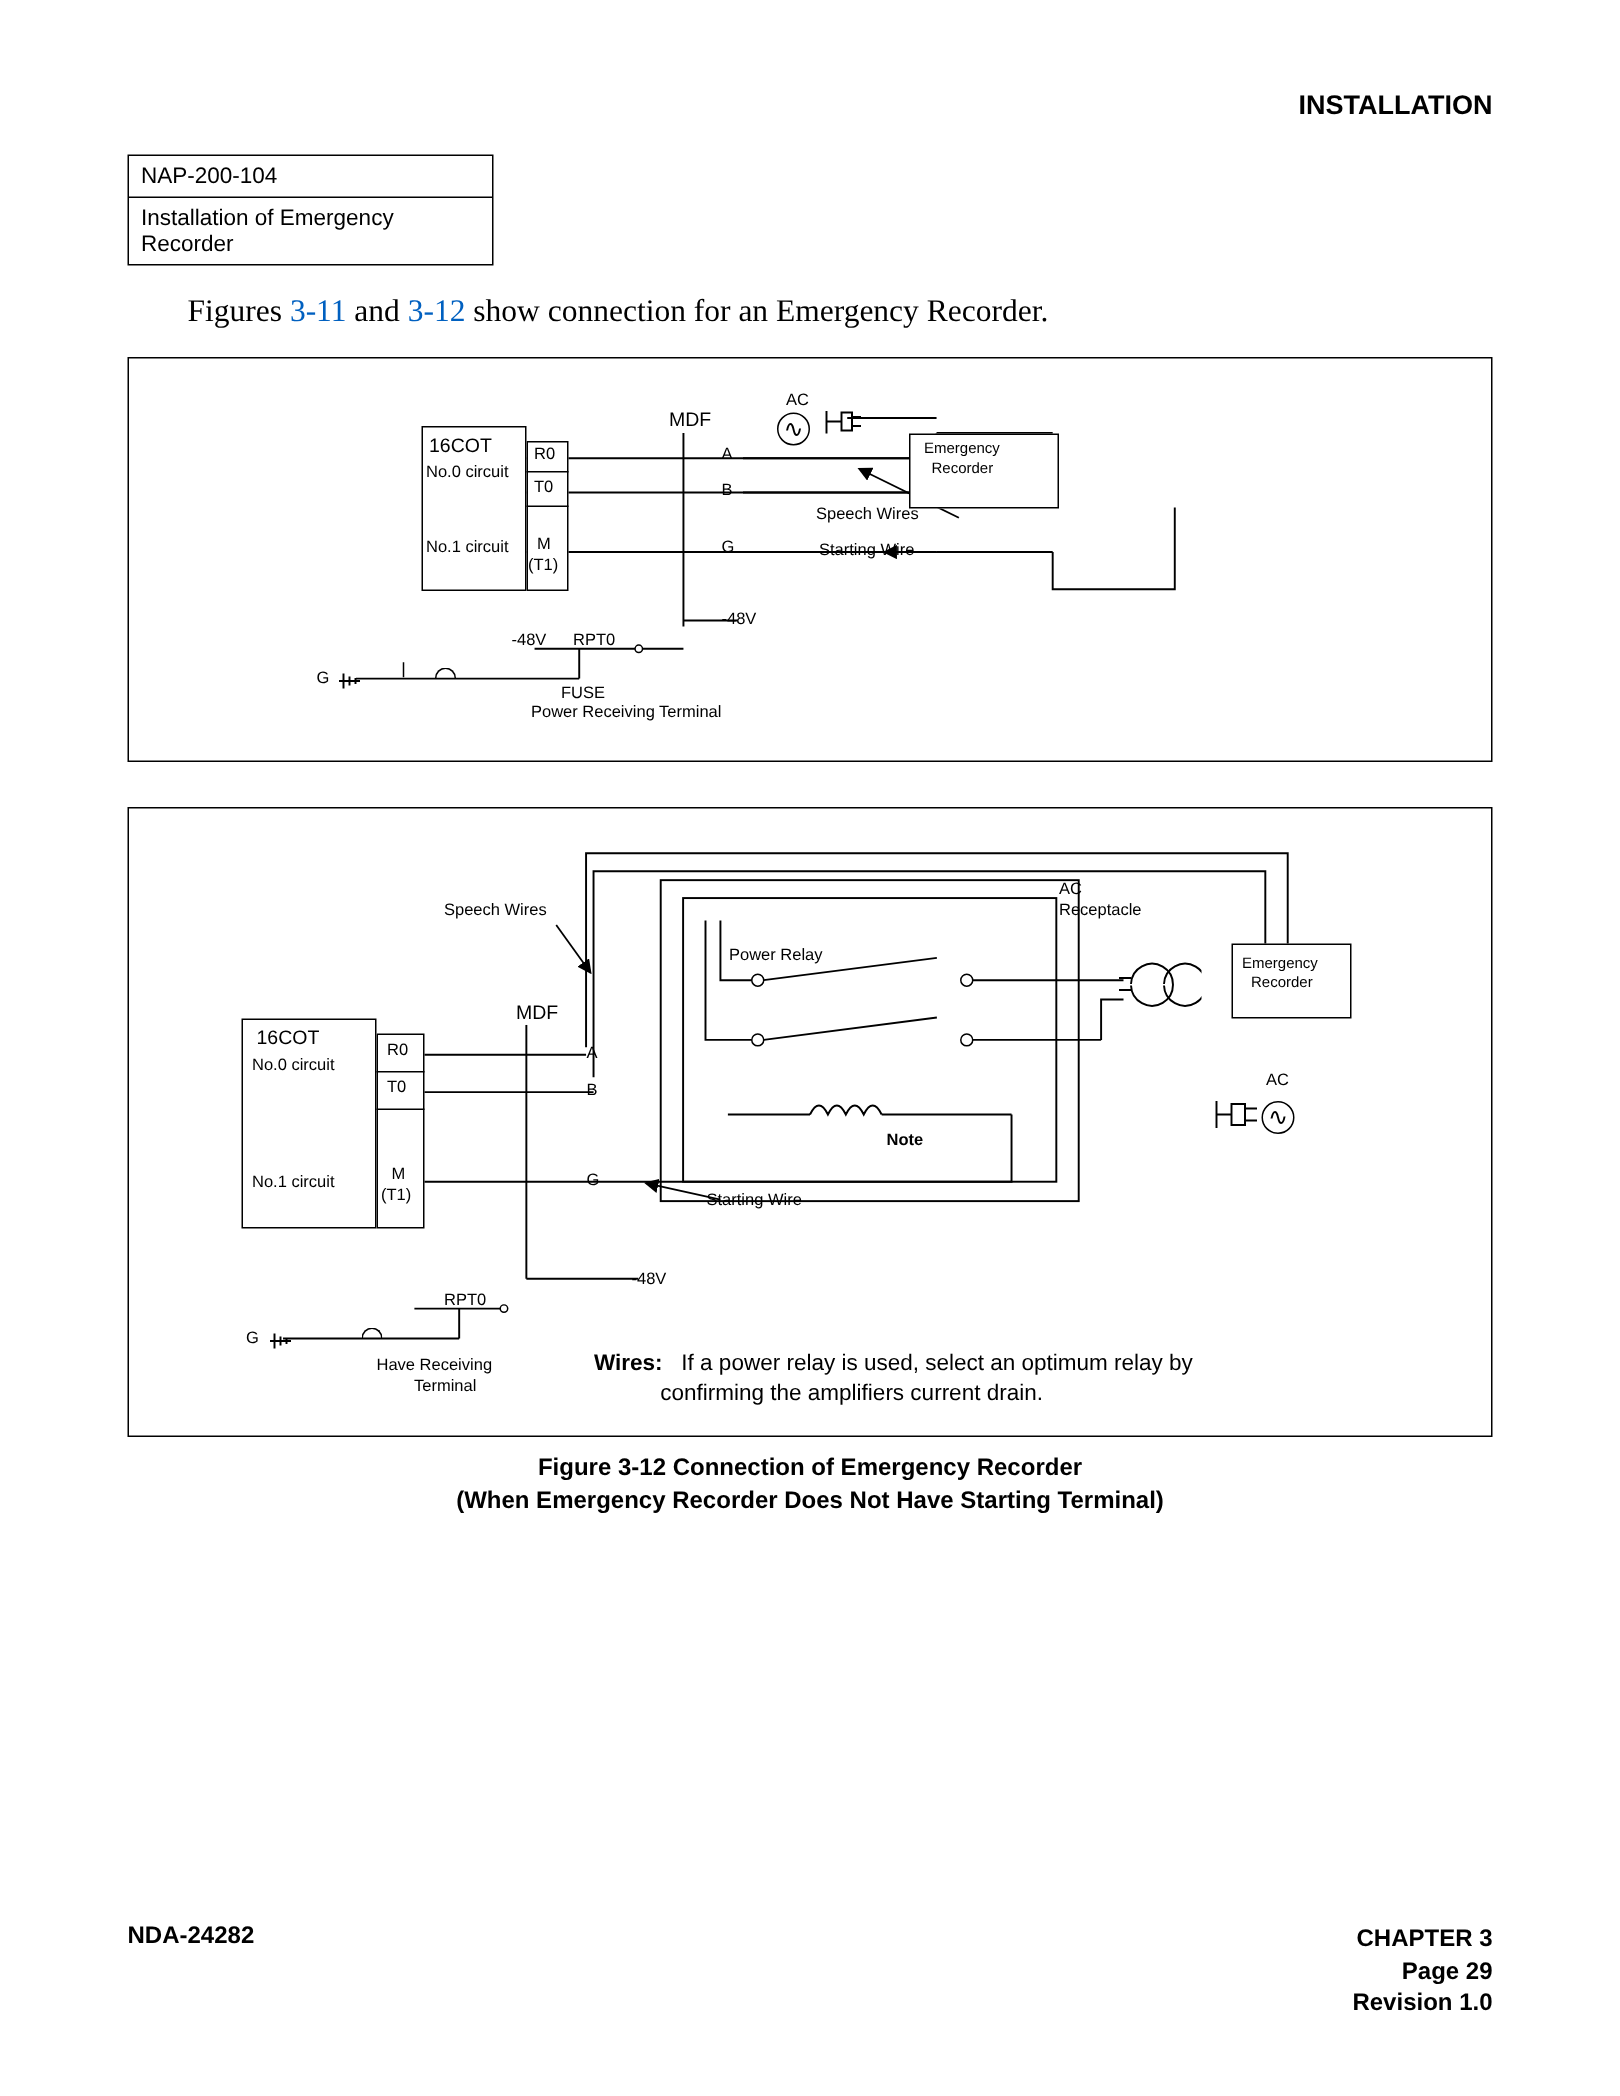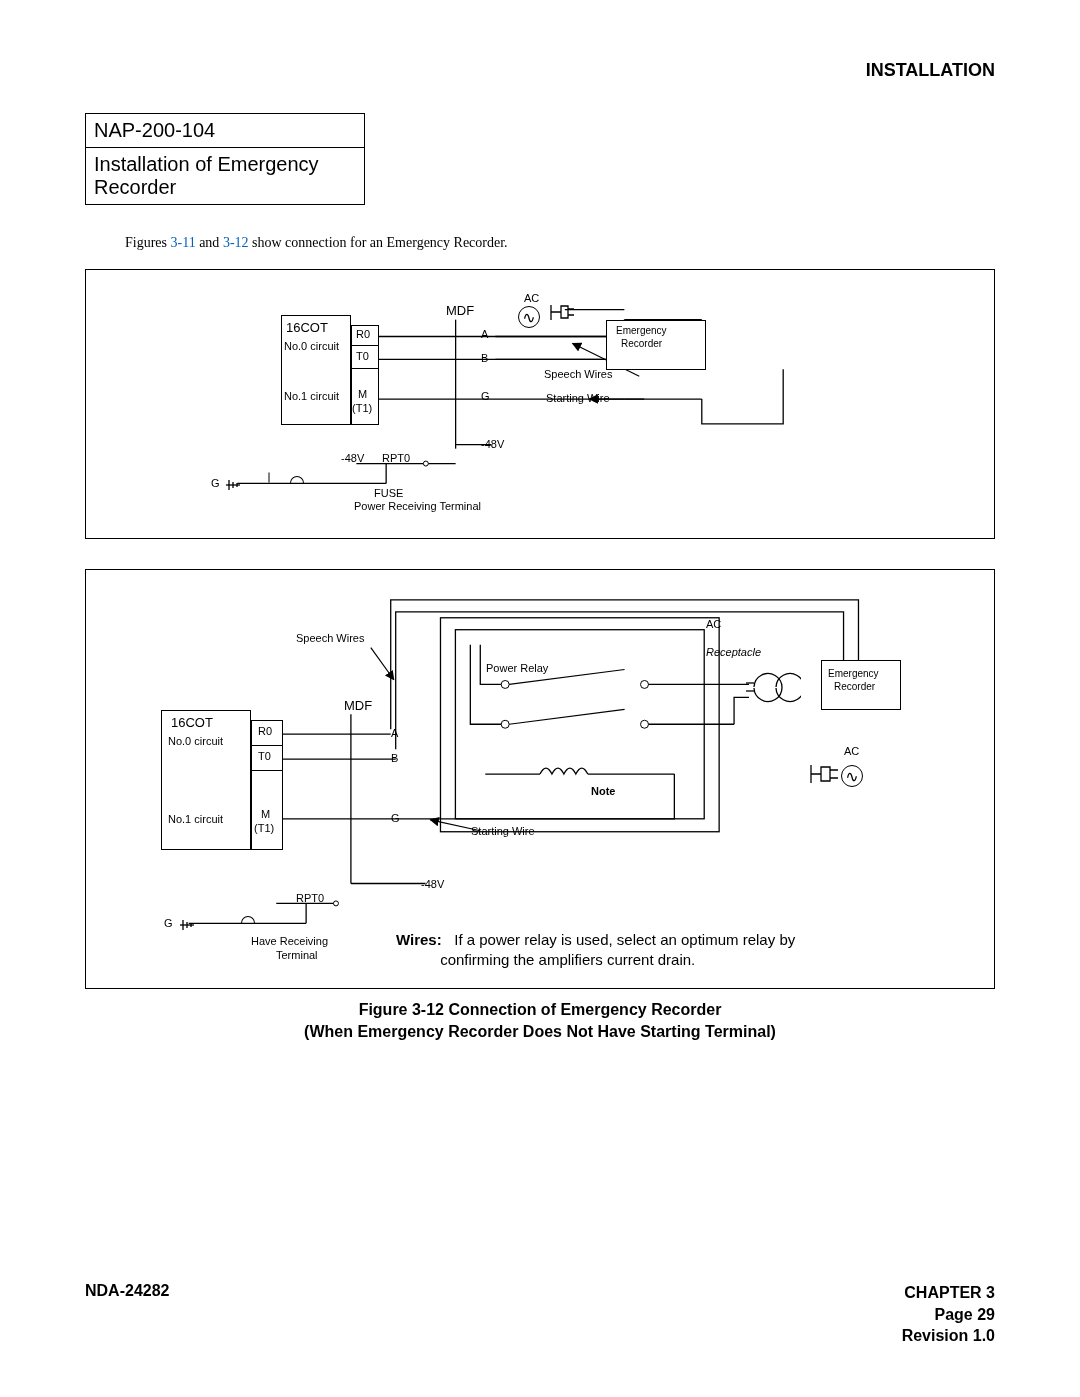--- a/index.html
+++ b/index.html
@@ -13,36 +13,36 @@
   .page {
     width: 1080px;
     height: 1397px;
     position: relative;
     padding: 60px 85px 40px 85px;
   }
   .hdr {
     text-align: right;
     font-weight: bold;
     font-size: 18px;
-    margin-bottom: 32px;
+    margin-bottom: 22px;
   }
   .infobox {
     border: 1px solid #000;
-    width: 280px;
-    font-size: 20px;
+    width: 244px;
+    font-size: 15px;
   }
   .infobox .row {
     padding: 5px 8px;
     border-bottom: 1px solid #000;
   }
   .infobox .row:last-child { border-bottom: none; }
   .body-text {
     font-family: "Times New Roman", Times, serif;
-    font-size: 14px;
-    margin: 30px 0 18px 0;
+    font-size: 21px;
+    margin: 18px 0 18px 0;
     padding-left: 40px;
   }
   .body-text .figref { color: #0060c0; }
   .figbox {
     border: 1.5px solid #000;
     position: relative;
     margin: 0 auto 10px auto;
   }
   .fig1 { height: 270px; }
   .fig2 { height: 420px; margin-top: 30px;}
@@ -294,21 +294,21 @@
     <span class="abslabel small" style="left:305px; top:157px;">A</span>
     <span class="abslabel small" style="left:305px; top:182px;">B</span>
     <span class="abslabel small" style="left:305px; top:242px;">G</span>
 
     <span class="abslabel small" style="left:210px; top:62px;">Speech Wires</span>
     <span class="abslabel small" style="left:400px; top:92px;">Power Relay</span>
     <span class="abslabel small bold" style="left:505px; top:215px;">Note</span>
     <span class="abslabel small" style="left:385px; top:255px;">Starting Wire</span>
 
     <span class="abslabel small" style="left:620px; top:48px;">AC</span>
-    <span class="abslabel small" style="left:620px; top:76px;font-style:italic;">Receptacle</span>
+    <span class="abslabel small" style="left:620px; top:62px;">Receptacle</span>
     <svg style="position:absolute; left:660px; top:95px; width:55px; height:45px;" viewBox="0 0 55 45">
       <path d="M5 10 A12 12 0 0 1 interesses" stroke="#000" fill="none"></path>
       <path d="M8 22 A14 14 0 1 1 8 23" stroke="#000" stroke-width="1.3" fill="none"></path>
       <path d="M30 22 A14 14 0 1 1 30 23" stroke="#000" stroke-width="1.3" fill="none"></path>
       <line x1="0" y1="18" x2="8" y2="18" stroke="#000" stroke-width="1.3"></line>
       <line x1="0" y1="26" x2="8" y2="26" stroke="#000" stroke-width="1.3"></line>
     </svg>
 
     <div class="box" style="left:735px; top:90px; width:80px; height:50px;"></div>
     <span class="abslabel tiny" style="left:742px; top:98px;">Emergency</span>

